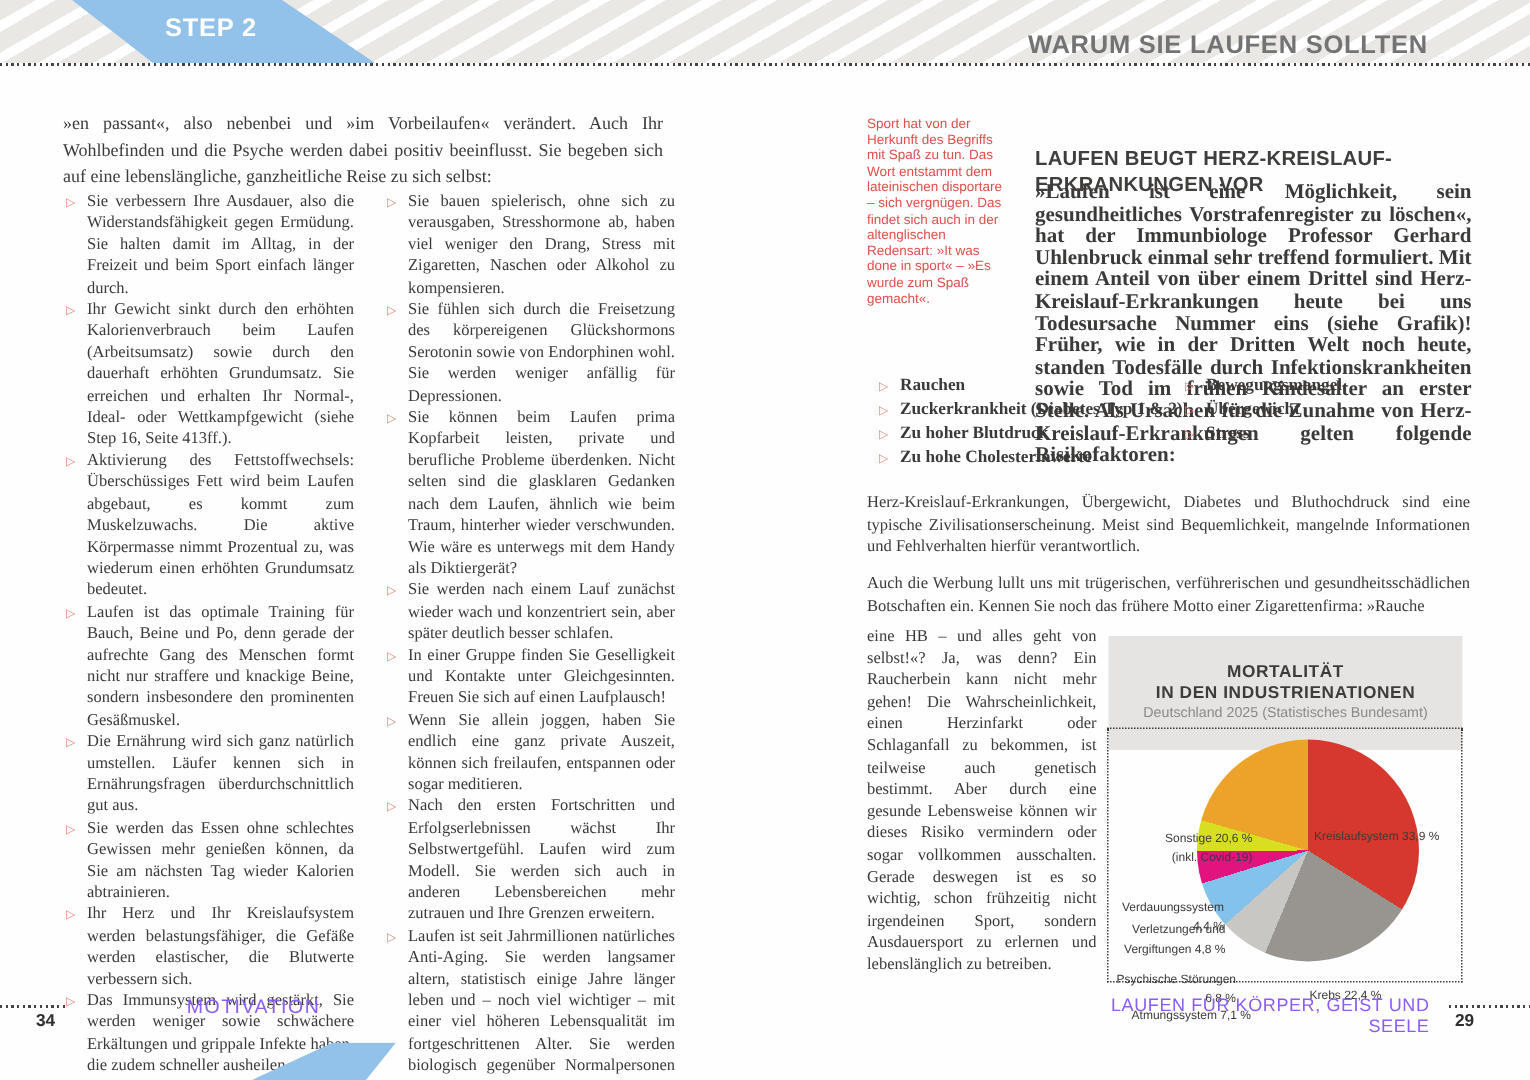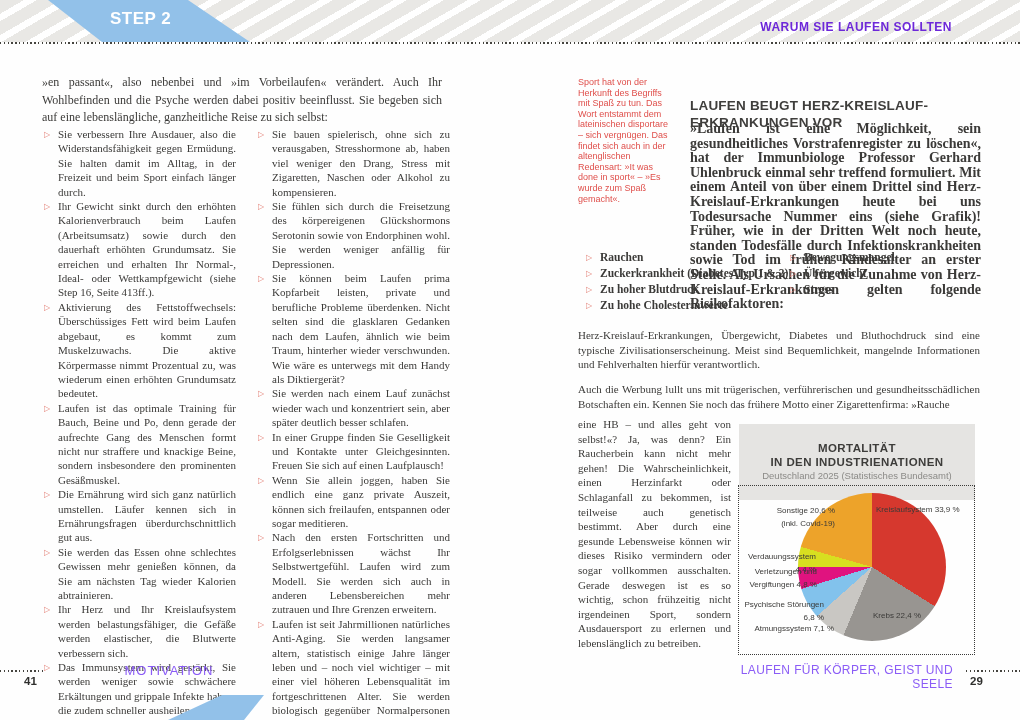--- a/index.html
+++ b/index.html
@@ -9,21 +9,21 @@
   
   .stripes{position:absolute;left:0;top:0;width:1020px;height:42px;
            background:repeating-linear-gradient(150deg,#e9e8e5 0 12px,#ffffff 12px 18.5px);}
   .step-banner{position:absolute;left:0;top:0;width:300px;height:42px;background:#92c1e9;
                clip-path:polygon(48px 0,188px 0,250px 42px,102px 42px);}
   .step-label{position:absolute;left:110px;top:9px;width:132px;text-align:left;
               font-family:"Liberation Sans","DejaVu Sans",sans-serif;font-weight:bold;
               font-size:17px;color:#ffffff;letter-spacing:.5px;}
   .header-right{position:absolute;right:68px;top:20px;
                 font-family:"Liberation Sans","DejaVu Sans",sans-serif;font-weight:bold;
-                font-size:12px;letter-spacing:.5px;color:#6d28d9;}
+                font-size:17px;letter-spacing:.5px;color:#737373;}
   .dotted{background-image:repeating-linear-gradient(90deg,#45443f 0 1.5px,transparent 1.5px 3.8px);
           height:2px;position:absolute;}
   .rule-top{left:0;top:42px;width:1020px;}
 
   
   .just{text-align:justify;hyphens:auto;-webkit-hyphens:auto;}
 
   
   .intro-left{position:absolute;left:42px;top:62px;width:400px;
               font-size:12px;line-height:17.5px;}
@@ -58,21 +58,21 @@
   .chart-title-box{position:absolute;left:739px;top:424px;width:236px;height:76px;
                    background:#e5e4e2;display:flex;flex-direction:column;align-items:center;
                    justify-content:center;gap:1px;
                    font-family:"Liberation Sans","DejaVu Sans",sans-serif;}
   .chart-title-line{font-weight:bold;font-size:11.5px;letter-spacing:.4px;color:#3d3c3a;line-height:13px;}
   .chart-subtitle{font-size:9.5px;color:#8b8a87;line-height:12px;}
   .chart-plot-box{position:absolute;left:738px;top:485px;width:237px;height:170px;
                   border:1.5px dotted #3a3a38;box-sizing:border-box;}
   #pie{position:absolute;left:798px;top:493px;width:148px;height:148px;border-radius:50%;}
   .pie-label{position:absolute;font-family:"Liberation Sans","DejaVu Sans",sans-serif;
-             font-size:8px;line-height:13px;color:#3b3a38;white-space:pre-line;}
+             font-size:8px;line-height:13px;color:#3b3a38;white-space:pre-line;margin-top:48px;}
   .pl-0{left:876px;top:503px;}
   .pl-1{left:873px;top:609px;}
   .pl-2{left:740px;width:94px;top:622px;text-align:right;}
   .pl-3{left:738px;width:86px;top:598px;text-align:right;}
   .pl-4{left:736px;width:81px;top:565px;text-align:right;}
   .pl-5{left:736px;width:80px;top:550px;text-align:right;}
   .pl-6{left:738px;width:97px;top:504px;text-align:right;}
 
   
   .foot-dot-left{left:0;top:670px;width:44px;}
@@ -259,19 +259,19 @@
   <div class="pie-label pl-2">Atmungssystem  7,1 %</div>
   <div class="pie-label pl-3">Psychische Störungen  6,8 %</div>
   <div class="pie-label pl-4">Verletzungen und
 Vergiftungen  4,8 %</div>
   <div class="pie-label pl-5">Verdauungssystem  4,4 %</div>
   <div class="pie-label pl-6">Sonstige  20,6 %
 (inkl. Covid-19)</div>
 
   <div class="dotted foot-dot-left"></div>
   <div class="dotted foot-dot-right"></div>
-  <div class="page-num" id="pn-left">41</div>
+  <div class="page-num" id="pn-left">34</div>
   <div class="foot-section" id="fs-left">MOTIVATION</div>
   <div class="foot-section" id="fs-right">LAUFEN FÜR KÖRPER, GEIST UND SEELE</div>
   <div class="page-num" id="pn-right">29</div>
   <div class="foot-banner"></div>
 
 </div>
 
 </body></html>

